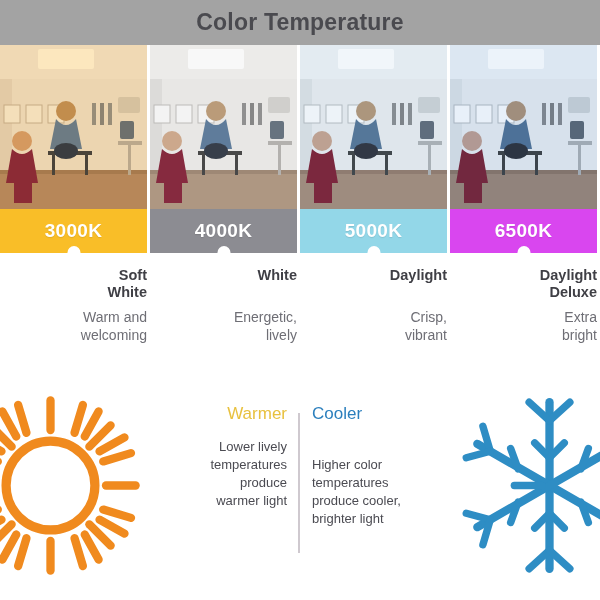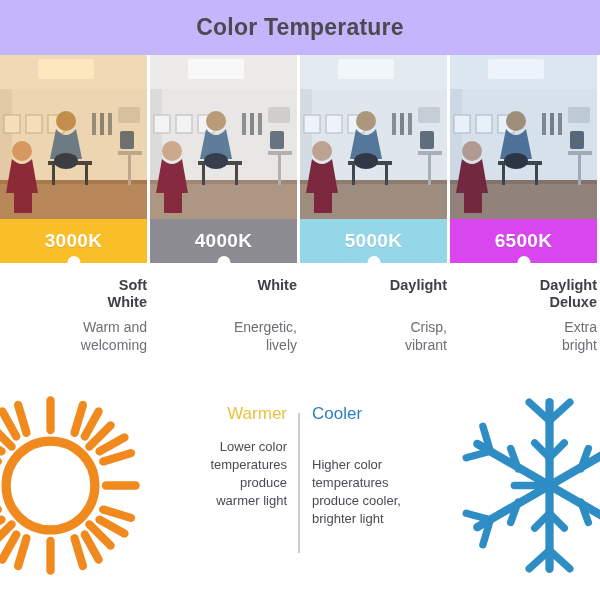--- a/index.html
+++ b/index.html
@@ -10,25 +10,25 @@
     width: 600px;
     height: 600px;
     background: #ffffff;
     font-family: "Liberation Sans", sans-serif;
     overflow: hidden;
     position: relative;
   }
 
   
   .title-bar {
-    height: 55px;
+    height: 45px;
     display: flex;
     align-items: center;
     justify-content: center;
-    background: #c4b5fd;
+    background: #a3a3a3;
   }
   .title {
     font-size: 23px;
     font-weight: bold;
     color: #4a4a4f;
     letter-spacing: 0.2px;
   }
 
   
   .strip {
@@ -428,21 +428,21 @@
         <line x1="62" y1="100" x2="92" y2="100" stroke-width="8"></line>
       </g>
     </svg>
   </div>
 
   <div class="divider"></div>
 
   <div class="side left">
     <div class="side-head warm">Warmer</div>
     <div class="side-body">
-      <div>Lower color</div>
+      <div>Lower lively</div>
       <div>temperatures</div>
       <div>produce</div>
       <div>warmer light</div>
     </div>
   </div>
 
   <div class="side right">
     <div class="side-head cool">Cooler</div>
     <div class="side-body">
       <div>Higher color</div>

